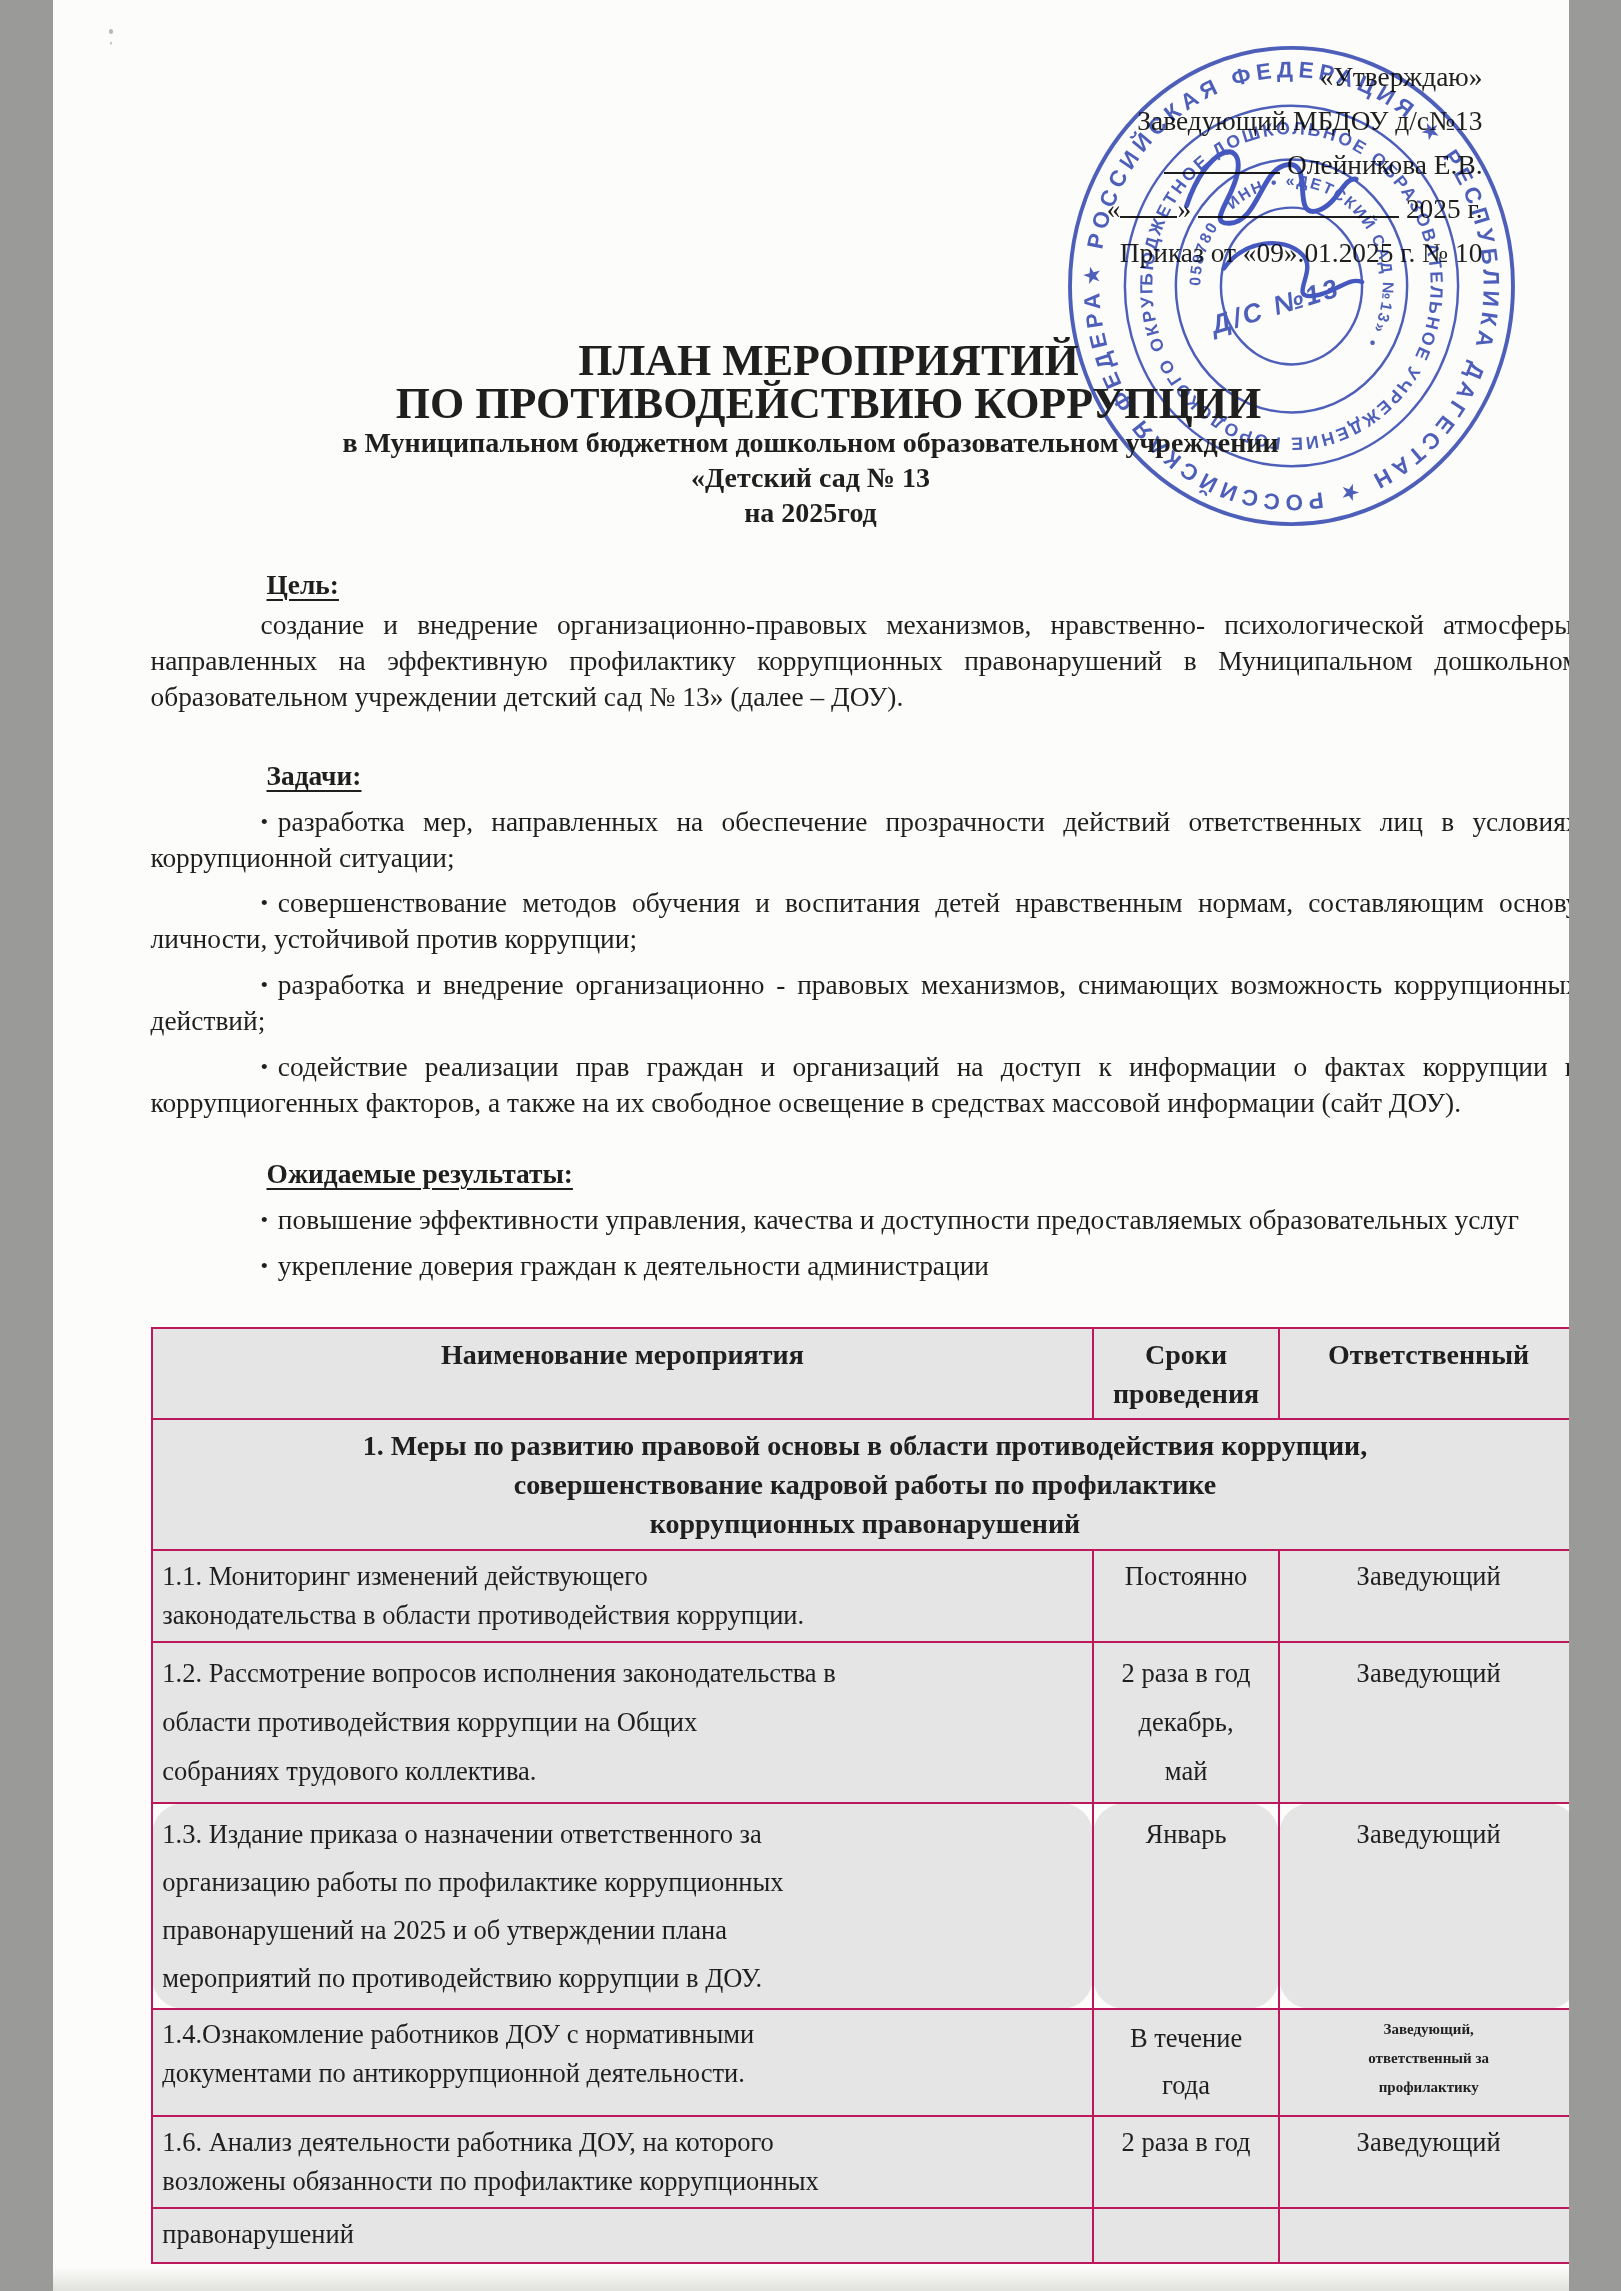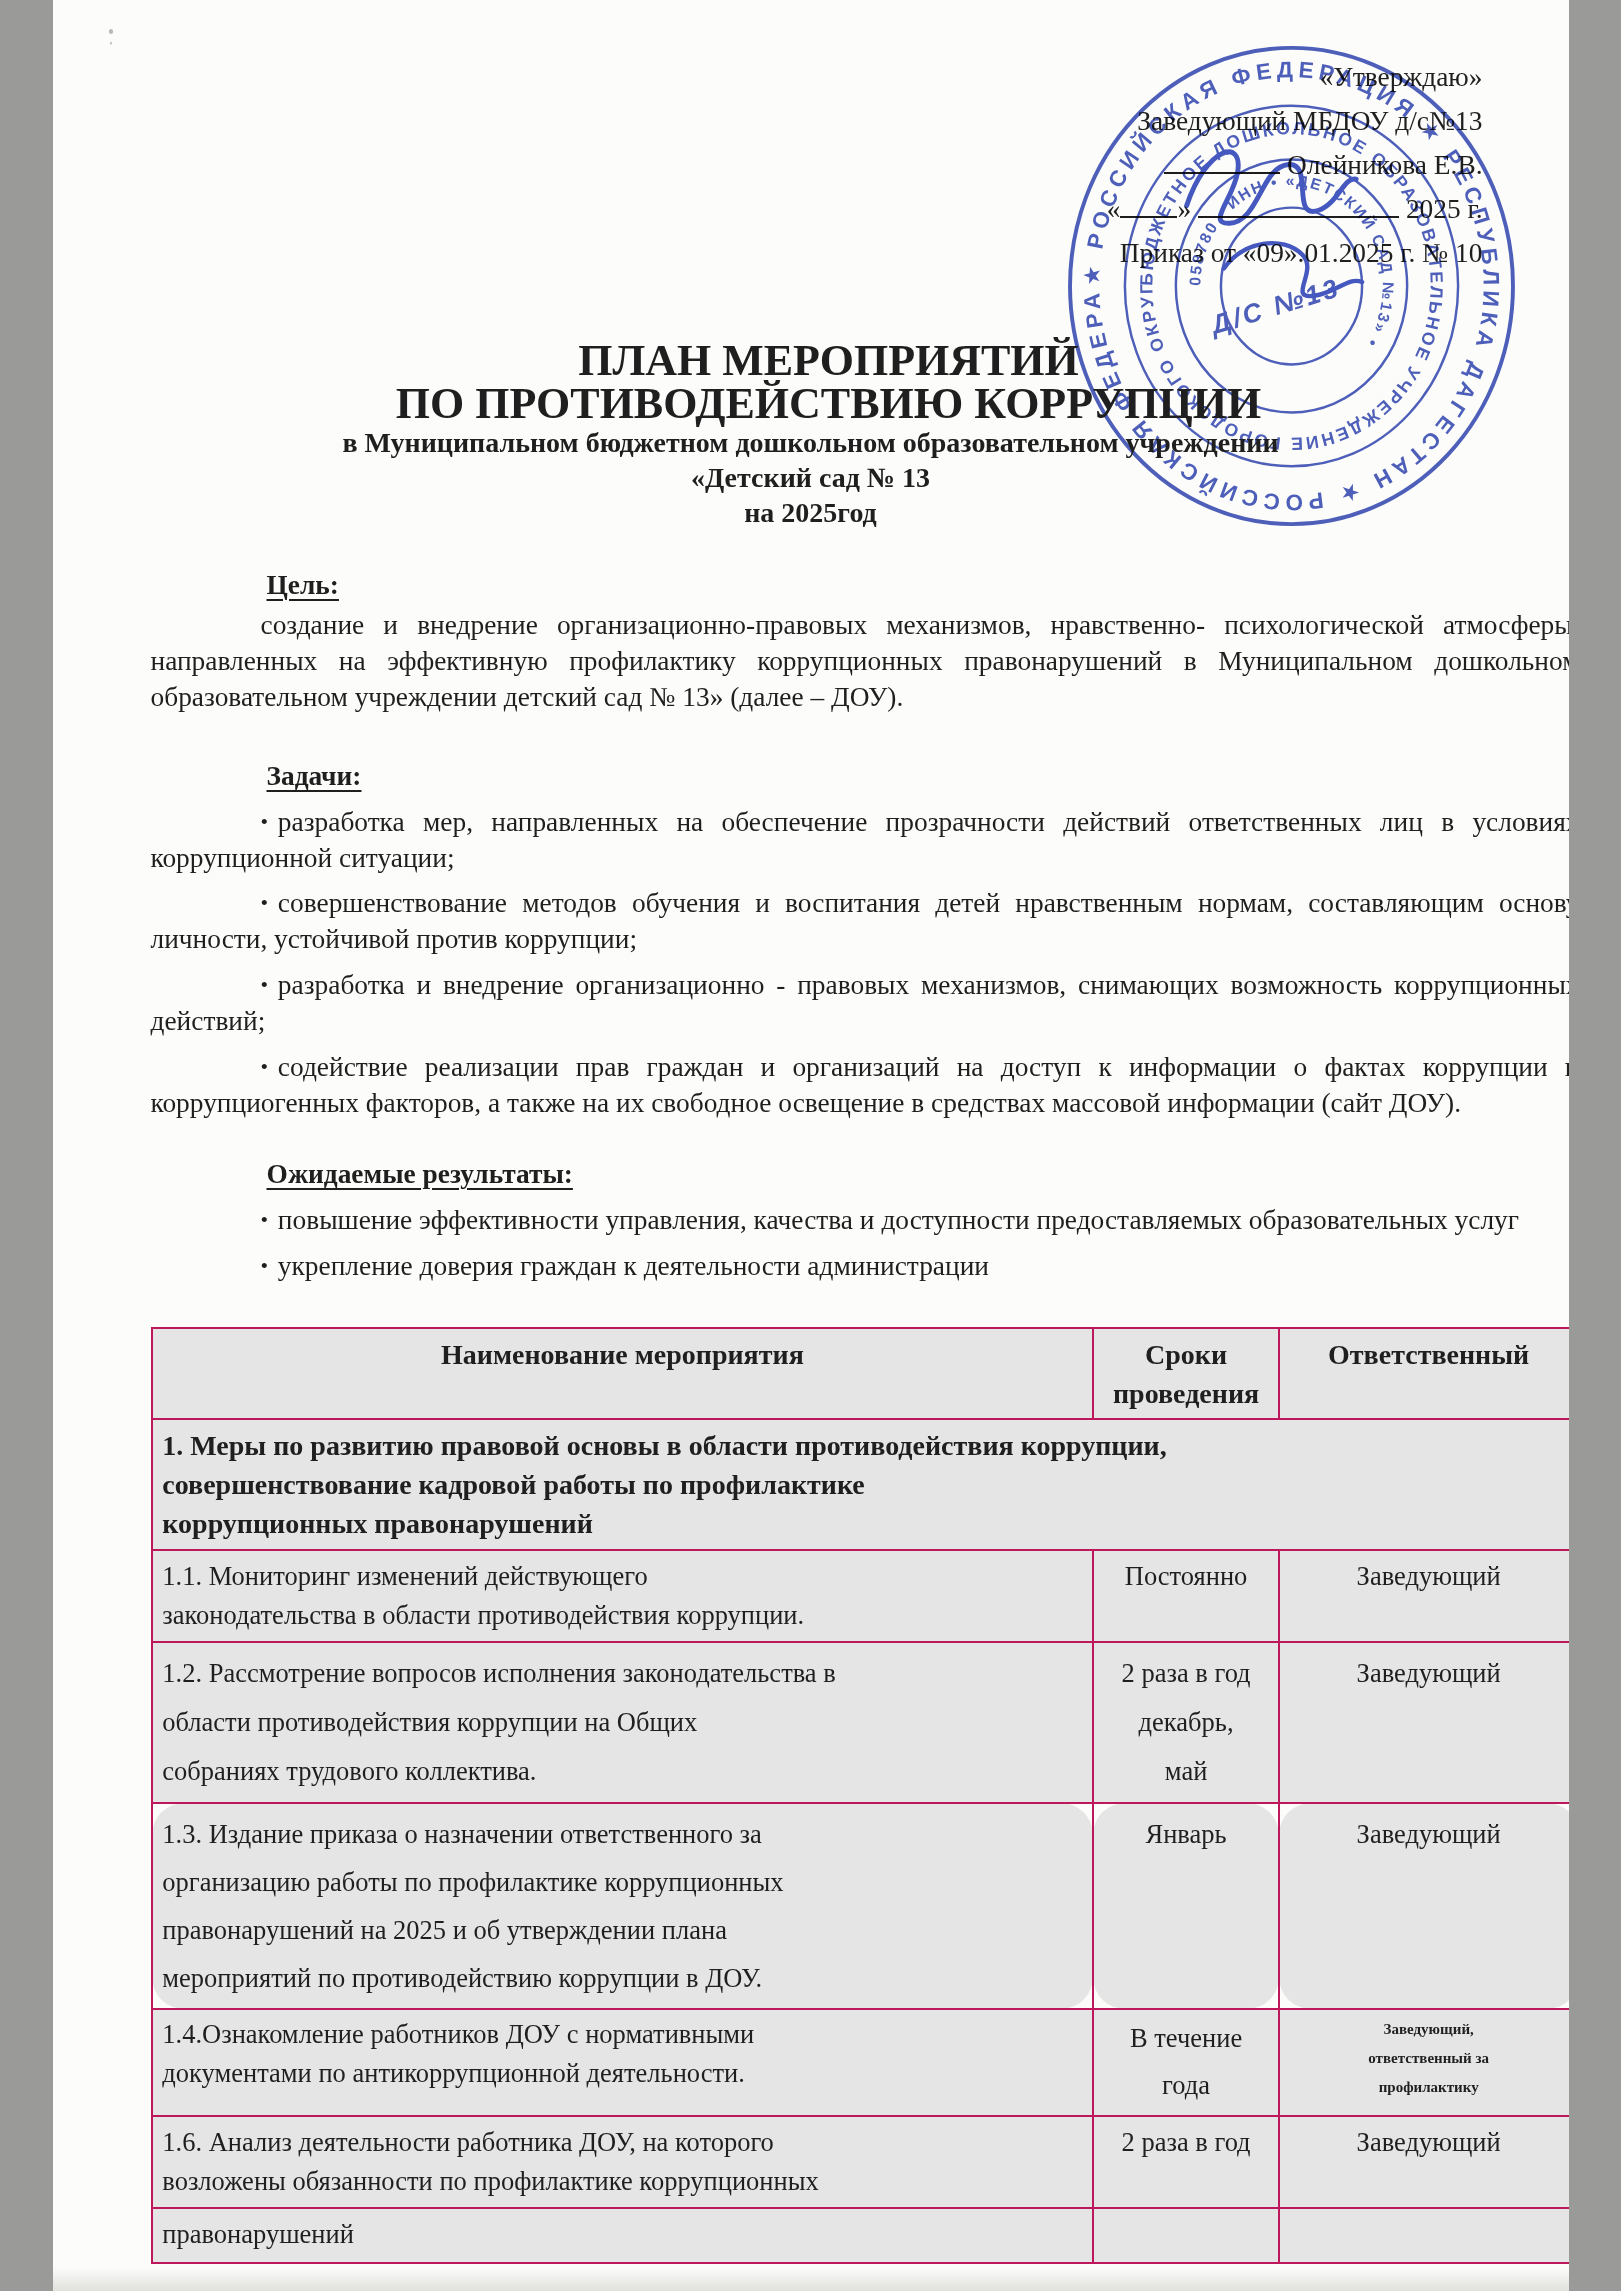--- a/index.html
+++ b/index.html
@@ -42,21 +42,21 @@
   .bullet-para .b{font-size:21.6px;vertical-align:2px;padding-right:9.8px;}
   .gap-lg{margin-top:43px;}
   .gap-md{margin-top:35px;}
   
   table.plan{border-collapse:collapse;width:100%;margin-top:43px;
     font-size:26.5px;border:2.9px solid #262626;}
   table.plan td,table.plan th{border:2px solid #be185d;vertical-align:top;
     padding:5.9px 9.8px;background:#e5e5e5;}
   th.h-name,th.h-terms,th.h-resp{font-size:28px;font-weight:bold;text-align:center;
     line-height:39px;white-space:pre-line;padding-top:11.8px;}
-  td.section-cell{font-weight:bold;text-align:left;white-space:pre-line;
+  td.section-cell{font-weight:bold;text-align:center;white-space:pre-line;
     font-size:28px;line-height:39px;padding:9.8px 23.5px;}
   td.c-name{white-space:pre-line;text-align:left;line-height:39px;padding-left:13.7px;}
   td.c-terms{white-space:pre-line;text-align:center;line-height:39px;}
   td.c-resp{white-space:pre-line;text-align:center;line-height:39px;}
   tr.row-12 td{line-height:49px;}
   tr.row-13 td{line-height:48px;border-radius:32px;}
   tr.row-14 td.c-terms{line-height:47px;}
   td.c-resp-small{font-size:15px;line-height:29px;padding-top:9.8px;font-weight:bold;}
   tr.row-last td{height:41px;}
 </style>

